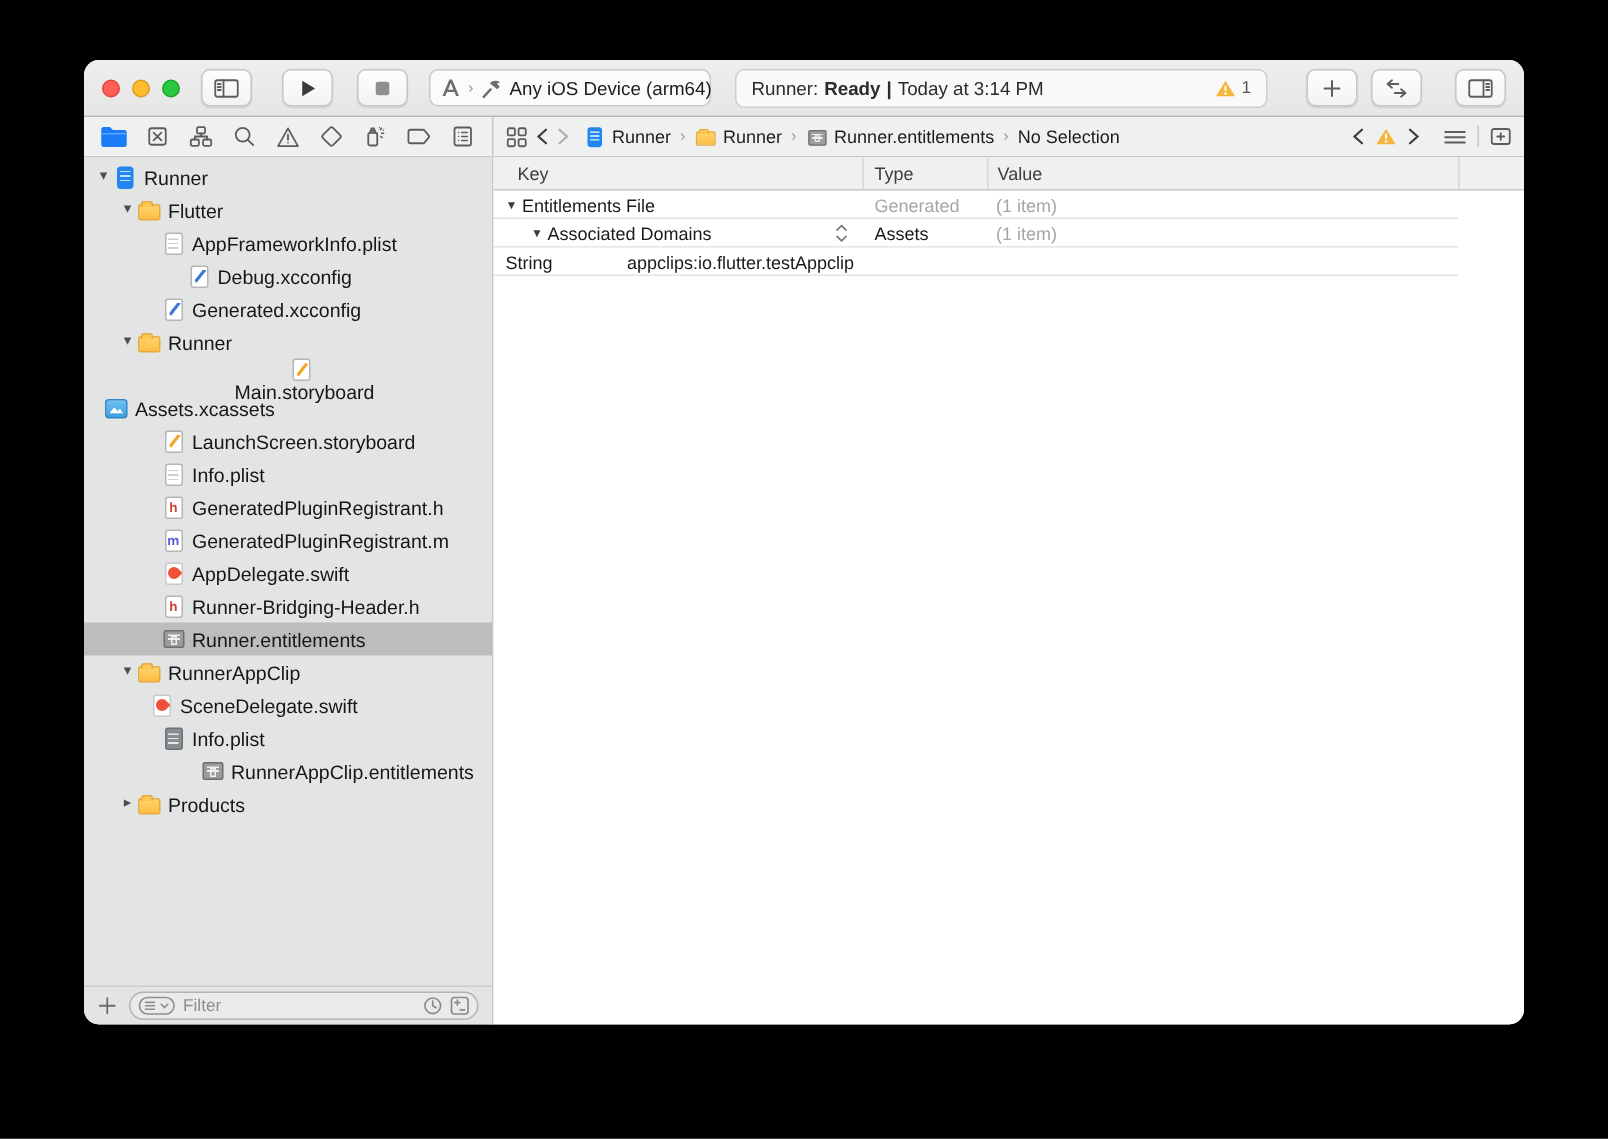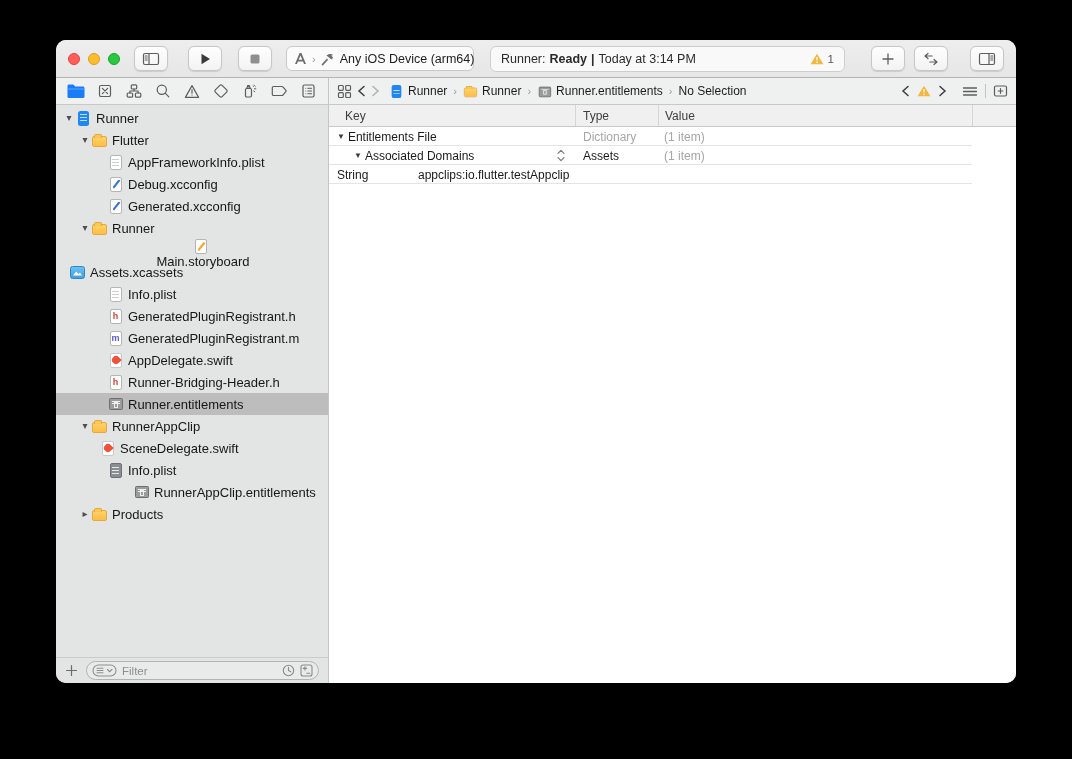--- a/index.html
+++ b/index.html
@@ -366,21 +366,21 @@
             </span>
             <span class="tlabel">Flutter</span>
           </div>
           <div class="trow" style="padding-left: 38px;">
             <span class="disc"></span>
             <span class="fi fi-plist">
               <span class="docbase"></span>
             </span>
             <span class="tlabel">AppFrameworkInfo.plist</span>
           </div>
-          <div class="trow" style="padding-left: 38px;">
+          <div class="trow" style="padding-left: 55px;">
             <span class="disc"></span>
             <span class="fi fi-xcconfig">
               <span class="docbase"></span>
             </span>
             <span class="tlabel">Debug.xcconfig</span>
           </div>
           <div class="trow" style="padding-left: 38px;">
             <span class="disc"></span>
             <span class="fi fi-xcconfig">
               <span class="docbase"></span>
@@ -400,20 +400,27 @@
               <span class="docbase"></span>
             </span>
             <span class="tlabel">Main.storyboard</span>
           </div>
           <div class="trow" style="">
             <span class="disc"></span>
             <span class="fi fi-xcassets">
               <i></i>
             </span>
             <span class="tlabel">Assets.xcassets</span>
+          </div>
+          <div class="trow" style="padding-left: 38px;">
+            <span class="disc"></span>
+            <span class="fi fi-storyboard">
+              <span class="docbase"></span>
+            </span>
+            <span class="tlabel">LaunchScreen.storyboard</span>
           </div>
           <div class="trow" style="padding-left: 38px;">
             <span class="disc"></span>
             <span class="fi fi-plist">
               <span class="docbase"></span>
             </span>
             <span class="tlabel">Info.plist</span>
           </div>
           <div class="trow" style="padding-left: 38px;">
             <span class="disc"></span>
@@ -528,21 +535,21 @@
         <div class="hc type">Type</div>
         <div class="hc value">Value</div>
         <div class="hc rest"></div>
       </div>
       <div id="plistrows">
           <div class="prow">
             <div class="pc-key" style="padding-left: 8px;">
               <span class="pdisc" style="font-size: 8px;">▼</span>
               <span>Entitlements File</span>
             </div>
-            <div class="pc-type muted">Dictionary</div>
+            <div class="pc-type muted">Generated</div>
             <div class="pc-value muted">(1 item)</div>
           </div>
           <div class="prow">
             <div class="pc-key" style="padding-left: 25px;">
               <span class="pdisc" style="font-size: 8px;">▼</span>
               <span>Associated Domains</span>
               <span class="stepper svgspan">
                 <svg width="8" height="13" viewBox="0 0 8 13" stroke="#7a7a7a" fill="none" stroke-width="1.2" stroke-linecap="round" stroke-linejoin="round">
                   <path d="M1 4.4L4 1.4l3 3M1 8.6l3 3 3-3"></path>
                 </svg>

